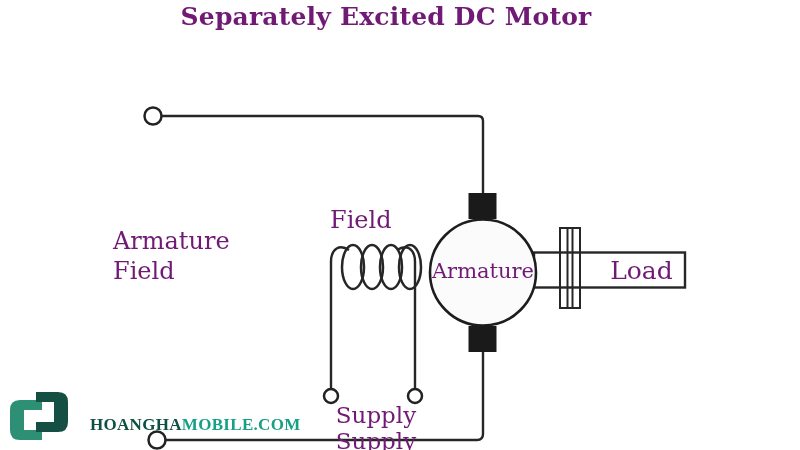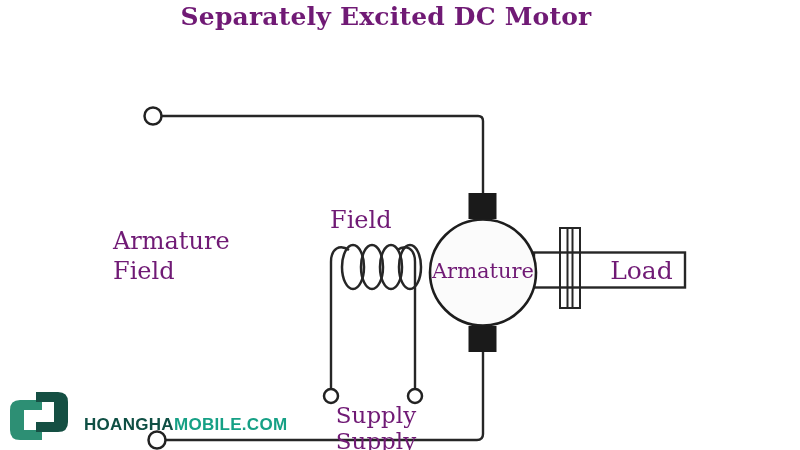--- a/index.html
+++ b/index.html
@@ -37,24 +37,24 @@
   }
   .field-supply-label{
     left:293px;top:402px;width:166px;
     text-align:center;font-size:23px;
   }
   .watermark{
     position:absolute;left:8px;top:390px;
     display:flex;align-items:center;
   }
   .wm-text{
-    font-family:Liberation Sans, sans-serif;
+    font-family:Liberation Serif, serif;
     font-weight:700;font-size:17px;
     letter-spacing:0.3px;
-    margin-left:14px;margin-top:18px;
+    margin-left:20px;margin-top:18px;
   }
   .wm-primary{color:#0f4f44;}
   .wm-secondary{color:#16a085;}
 </style>
 </head>
 <body>
 
 <div class="stage">
 
   <svg class="diagram-svg" width="800" height="450" viewBox="0 0 800 450">

